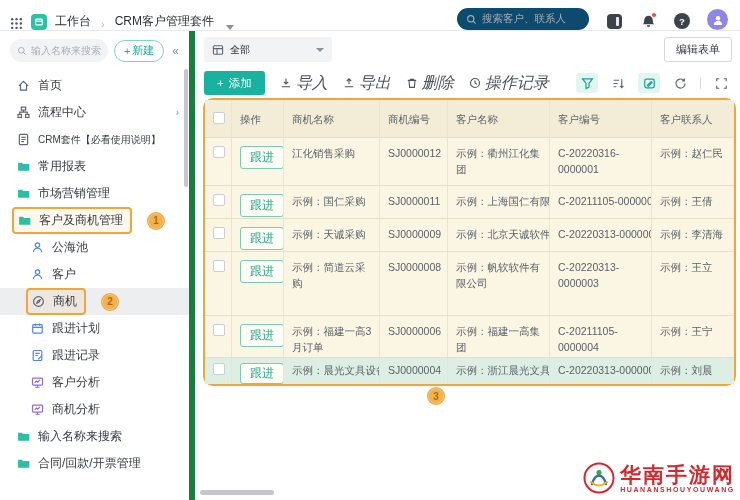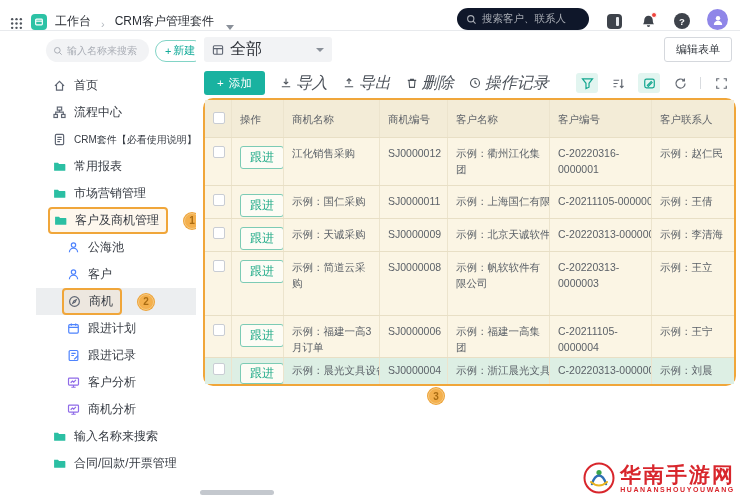--- a/index.html
+++ b/index.html
@@ -7,30 +7,30 @@
   body { font-family:"Liberation Sans","DejaVu Sans",sans-serif; background:#fff; position:relative; color:#2b2f36; }
   svg { display:block; }
 
   
   .topbar { position:absolute; top:0; left:0; right:0; height:31px; background:#fff; border-bottom:1px solid #e8eaed; display:flex; align-items:flex-end; padding:0 12px 0 10px; gap:8px; }
   .appgrid { color:#4e545c; cursor:pointer; }
   .wb-logo { width:16px; height:16px; border-radius:4px; background:#2cc2a5; display:flex; align-items:center; justify-content:center; }
   .tb-text { font-size:12px; color:#2b2f36; }
   .tb-sep { color:#b3b8bf; font-size:11px; padding:0 2px; }
   .caret { width:0; height:0; border-left:4px solid transparent; border-right:4px solid transparent; border-top:5px solid #8a9099; margin-left:4px; }
-  .tb-search { margin-left:auto; width:132px; height:22px; border-radius:11px; background:#0f172a; display:flex; align-items:center; gap:5px; padding:0 9px; color:#a9adb5; font-size:10.5px; }
+  .tb-search { margin-left:auto; width:132px; height:22px; border-radius:11px; background:#0c4a6e; display:flex; align-items:center; gap:5px; padding:0 9px; color:#a9adb5; font-size:10.5px; }
   .tb-ic { width:18px; height:18px; display:flex; align-items:center; justify-content:center; margin-left:8px; position:relative; color:#3e434b; cursor:pointer; }
   .device-ic { width:15px; height:15px; border-radius:4px; background:#3e434b; position:relative; }
   .device-ic::after { content:""; position:absolute; right:3px; top:3px; bottom:3px; width:3px; border-radius:1px; background:#e8eaed; }
   .red-dot { position:absolute; top:0; right:0; width:6px; height:6px; border-radius:50%; background:#f0453e; border:1px solid #fff; }
   .help-ic { width:16px; height:16px; border-radius:50%; background:#3e434b; color:#fff; font-size:9.5px; display:flex; align-items:center; justify-content:center; font-weight:bold; }
   .avatar { width:21px; height:21px; border-radius:50%; background:#8f86e8; display:flex; align-items:center; justify-content:center; margin-left:8px; cursor:pointer; }
 
   
-  .sidebar { position:absolute; top:31px; left:0; width:195px; bottom:0; background:#fff; border-right:1px solid #15803d;margin-left:36px; }
+  .sidebar { position:absolute; top:31px; left:0; width:195px; bottom:0; background:#fff; border-right:6px solid #15803d; }
   .sb-top { display:flex; align-items:center; gap:6px; padding:8px 8px 5px 10px; }
   .sb-search { flex:1; height:23px; background:#f2f3f5; border-radius:12px; display:flex; align-items:center; gap:4px; padding:0 7px; color:#a9adb5; font-size:10px; min-width:0; }
   .sb-search span { white-space:nowrap; overflow:hidden; }
   .new-btn { height:22px; border:1px solid #82d4c6; color:#12ab99; background:#fff; border-radius:12px; padding:0 9px; font-size:11px; display:flex; align-items:center; gap:2px; cursor:pointer; white-space:nowrap; }
   .collapse-ic { color:#8a9099; font-size:12px; cursor:pointer; padding:0 2px; }
   .menu { padding-top:5px; }
   .mi { height:27px; display:flex; align-items:center; gap:8px; padding:0 10px 0 17px; font-size:12px; color:#363b43; cursor:pointer; white-space:nowrap; }
   .mi.sub { padding-left:31px; }
   .mi.active { background:#eceef0; }
   .mi .lbl { overflow:hidden; text-overflow:ellipsis; }
@@ -38,21 +38,21 @@
   .ic { flex:0 0 auto; }
   .c-slate { color:#5f6673; } .c-teal { color:#2bbfa3; } .c-blue { color:#4e83fd; } .c-purple { color:#8f6be8; }
   .hl-box { display:flex; align-items:center; gap:8px; border:2px solid #f0a63a; border-radius:4px; padding:3px 7px 3px 4px; background:rgba(244,176,77,.10); margin-left:-5px; }
   .num-badge { width:16px; height:16px; border-radius:50%; background:#f4b04d; border:1px solid #f6c87f; box-shadow:0 0 0 1px #eda43a; color:#aa6c12; font-size:10px; font-weight:bold; display:flex; align-items:center; justify-content:center; flex:0 0 auto; }
   .mi .num-badge { margin-left:8px; }
   .sb-scroll { position:absolute; top:38px; right:1px; width:4px; height:118px; border-radius:2px; background:#c4c8ce; cursor:pointer; }
 
   
   .main { position:absolute; left:196px; top:31px; right:0; bottom:0; background:#fff; }
   .viewbar { display:flex; align-items:center; padding:6px 8px 0 8px; }
-  .view-select { width:128px; height:25px; background:#f2f3f5; border-radius:3px; display:flex; align-items:center; gap:6px; padding:0 8px; font-size:16px; color:#2b2f36; cursor:pointer; }
+  .view-select { width:128px; height:25px; background:#f2f3f5; border-radius:3px; display:flex; align-items:center; gap:6px; padding:0 8px; font-size:10px; color:#2b2f36; cursor:pointer; }
   .view-select .caret { margin-left:auto; border-top-width:4px; }
   .edit-form-btn { margin-left:auto; height:25px; border:1px solid #d5d8dd; background:#fff; border-radius:3px; padding:0 11px; font-size:11px; color:#33383f; display:flex; align-items:center; cursor:pointer; }
   .toolbar { display:flex; align-items:center; padding:0 8px; gap:15px; margin-top:9px; height:24px; }
   .add-btn { background:#19b2a0; color:#fff; border:none; height:24px; border-radius:3px; padding:0 13px; font-size:11.5px; display:flex; align-items:center; gap:5px; cursor:pointer; }
   .tool-txt { display:flex; align-items:center; gap:4px; font-size:16px; color:#4e545c; cursor:pointer;font-style:italic; }
   .tool-icons { margin-left:auto; display:flex; align-items:center; gap:9px; }
   .ticon { width:22px; height:20px; border-radius:3px; display:flex; align-items:center; justify-content:center; color:#646a73; cursor:pointer; }
   .ticon.on { background:#e2f5f0; color:#12a68f; }
   .vdiv { width:1px; height:12px; background:#d8dbdf; }
 

